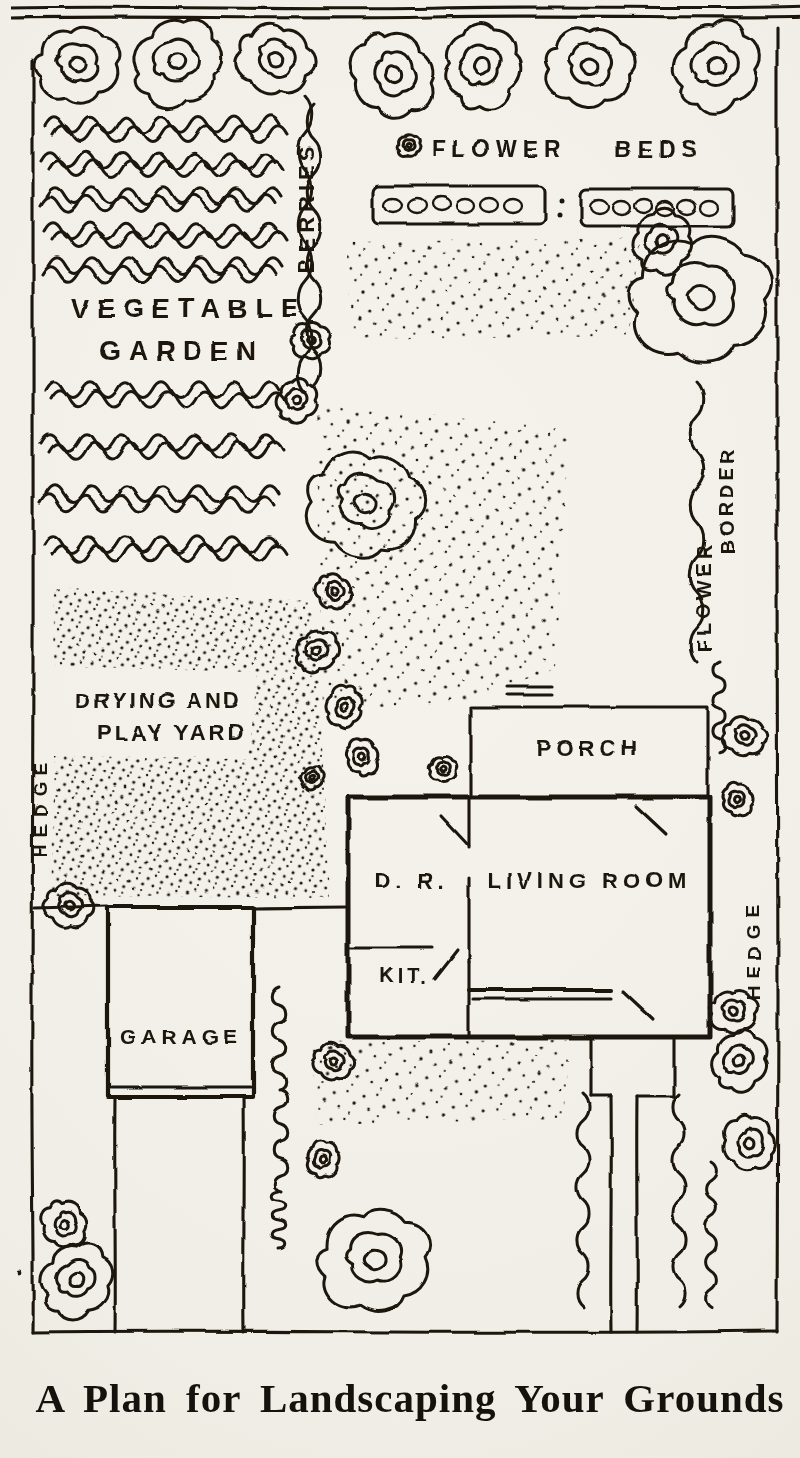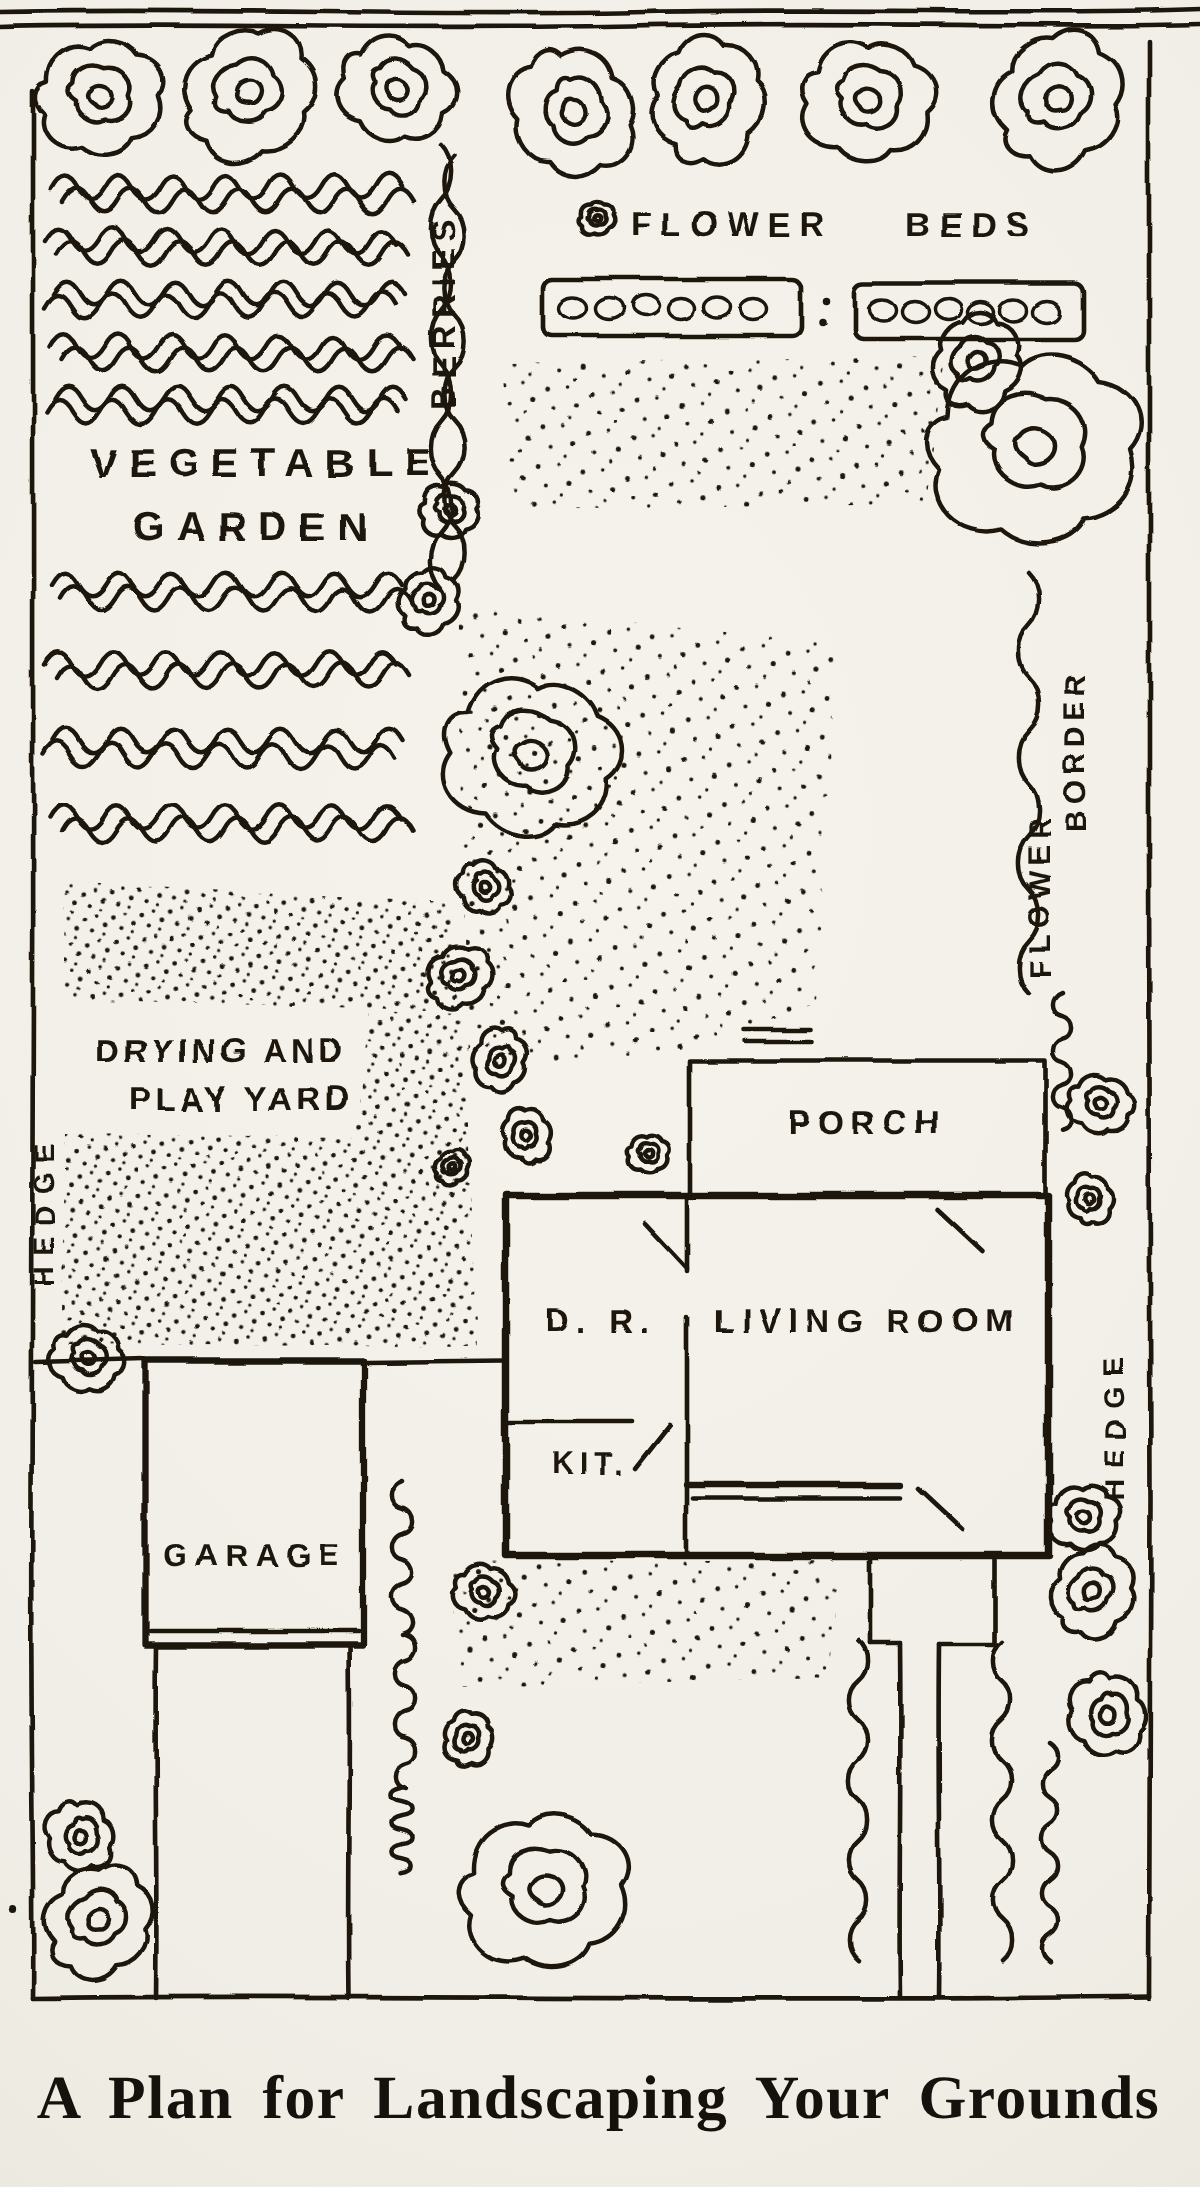--- a/index.html
+++ b/index.html
@@ -5,20 +5,21 @@
   *{box-sizing:border-box}
   html,body{margin:0;padding:0}
   body{
     width:800px;height:1458px;
     background:#f0eee6;
     font-family:"Liberation Sans",sans-serif;
   }
   .page{
     width:800px;height:1458px;
     background:radial-gradient(120% 90% at 50% 38%, #f5f3ec 0%, #f0eee6 62%, #e8e5da 100%);
+    padding-left:11px;
   }
   svg{display:block}
   
   .ink *{stroke:#1d1810;fill:none;stroke-width:3;stroke-linecap:round;stroke-linejoin:round}
   .ink text{fill:#1d1810;stroke:none;font-weight:700;font-family:"Liberation Sans",sans-serif}
   .sw2{stroke-width:2.3}
   .sw3{stroke-width:3.1}
   .sw4{stroke-width:4.2}
   .sw5{stroke-width:5}
   .t27{font-size:27px;letter-spacing:8px}

